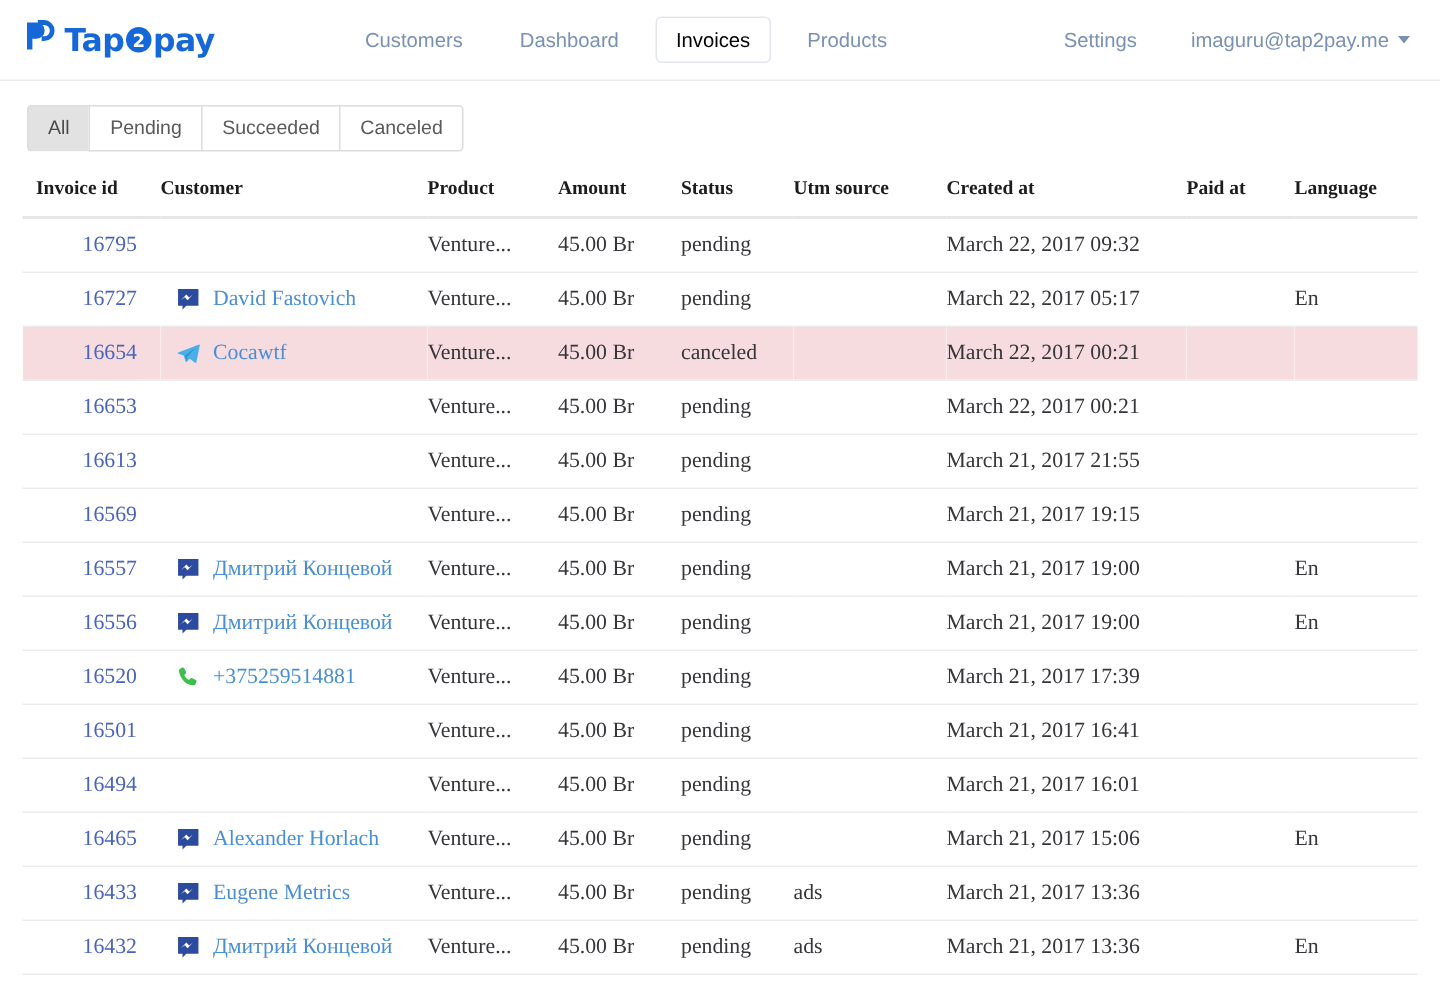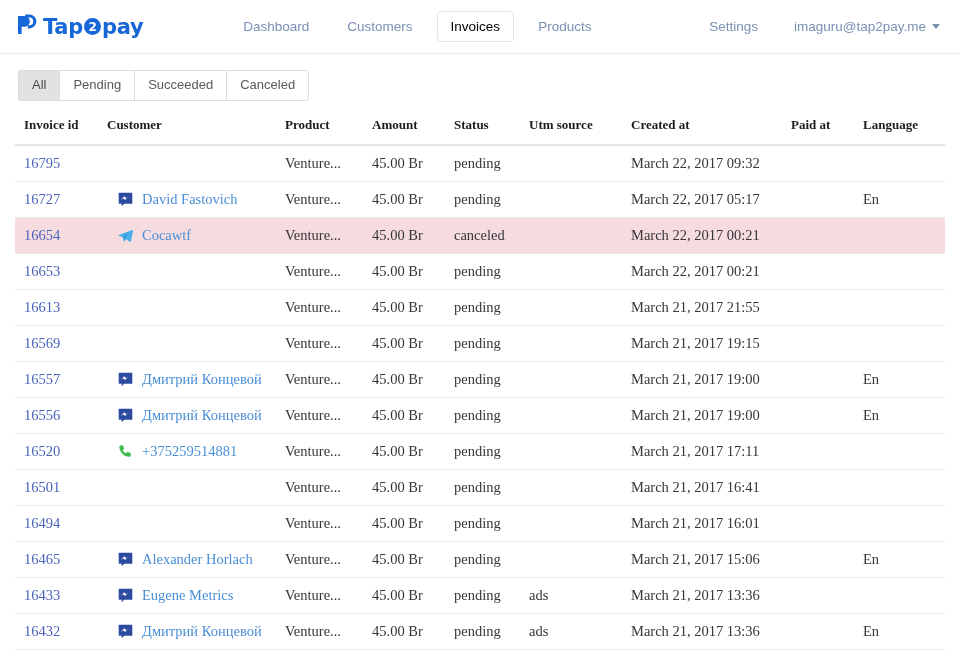--- a/index.html
+++ b/index.html
@@ -149,20 +149,21 @@
   .c-created  { width: 160px; }
   .c-paid     { width: 72px;  }
   .c-lang     { width: 82px;  }
 
   th.c-id { padding-left: 9px; }
 
   .inv-link {
     color: #4a63bd;
     text-decoration: none;
     font-size: 14.5px;
+    margin-left: 31px;
   }
   .cust-cell {
     display: flex;
     align-items: center;
     gap: 8px;
     padding-left: 10px;
   }
   .cust-name {
     color: #4a8ed6;
     text-decoration: none;
@@ -187,22 +188,22 @@
       </svg>
     </span>
     <span class="brand-word">
       <span>Tap</span>
         <span class="brand-badge">2</span>
         <span>pay</span>
     </span>
   </a>
 
   <div class="nav-links">
+    <a class="nav-link" href="#">Customers</a>
     <a class="nav-link" href="#">Dashboard</a>
-    <a class="nav-link" href="#">Customers</a>
     <a class="nav-link active" href="#">Invoices</a>
     <a class="nav-link" href="#">Products</a>
   </div>
 
   <div class="nav-right">
     <a class="nav-link" href="#">Settings</a>
     <a class="nav-user" href="#">
       <span>imaguru@tap2pay.me</span>
       <span class="caret"></span>
     </a>
@@ -377,21 +378,21 @@
                   <path d="M5.3 2.4c.7-.3 1.4 0 1.7.7l1.2 2.6c.3.6.1 1.3-.4 1.7l-1 .8c.7 1.7 2.1 3.1 3.8 3.9l.8-1c.4-.5 1.1-.7 1.7-.4l2.6 1.2c.7.3 1 1 .7 1.7l-.7 1.7c-.3.7-1 1.1-1.8 1C8.5 16.3 3.7 11.5 2.7 5.1c-.1-.8.3-1.5 1-1.8z" fill="#3fbe4f"></path>
                 </svg>
               </span>
               <a class="cust-name" href="#">+375259514881</a>
             </div>
           </td>
           <td class="c-product muted">Venture...</td>
           <td class="c-amount muted">45.00 Br</td>
           <td class="c-status muted">pending</td>
           <td class="c-utm muted"></td>
-          <td class="c-created muted">March 21, 2017 17:11</td>
+          <td class="c-created muted">March 21, 2017 17:39</td>
           <td class="c-paid muted"></td>
           <td class="c-lang muted"></td>
         </tr>
         <tr>
           <td class="c-id"><a class="inv-link" href="#">16501</a></td>
           <td class="c-customer">
             <span class="empty-cust"></span>
           </td>
           <td class="c-product muted">Venture...</td>
           <td class="c-amount muted">45.00 Br</td>

